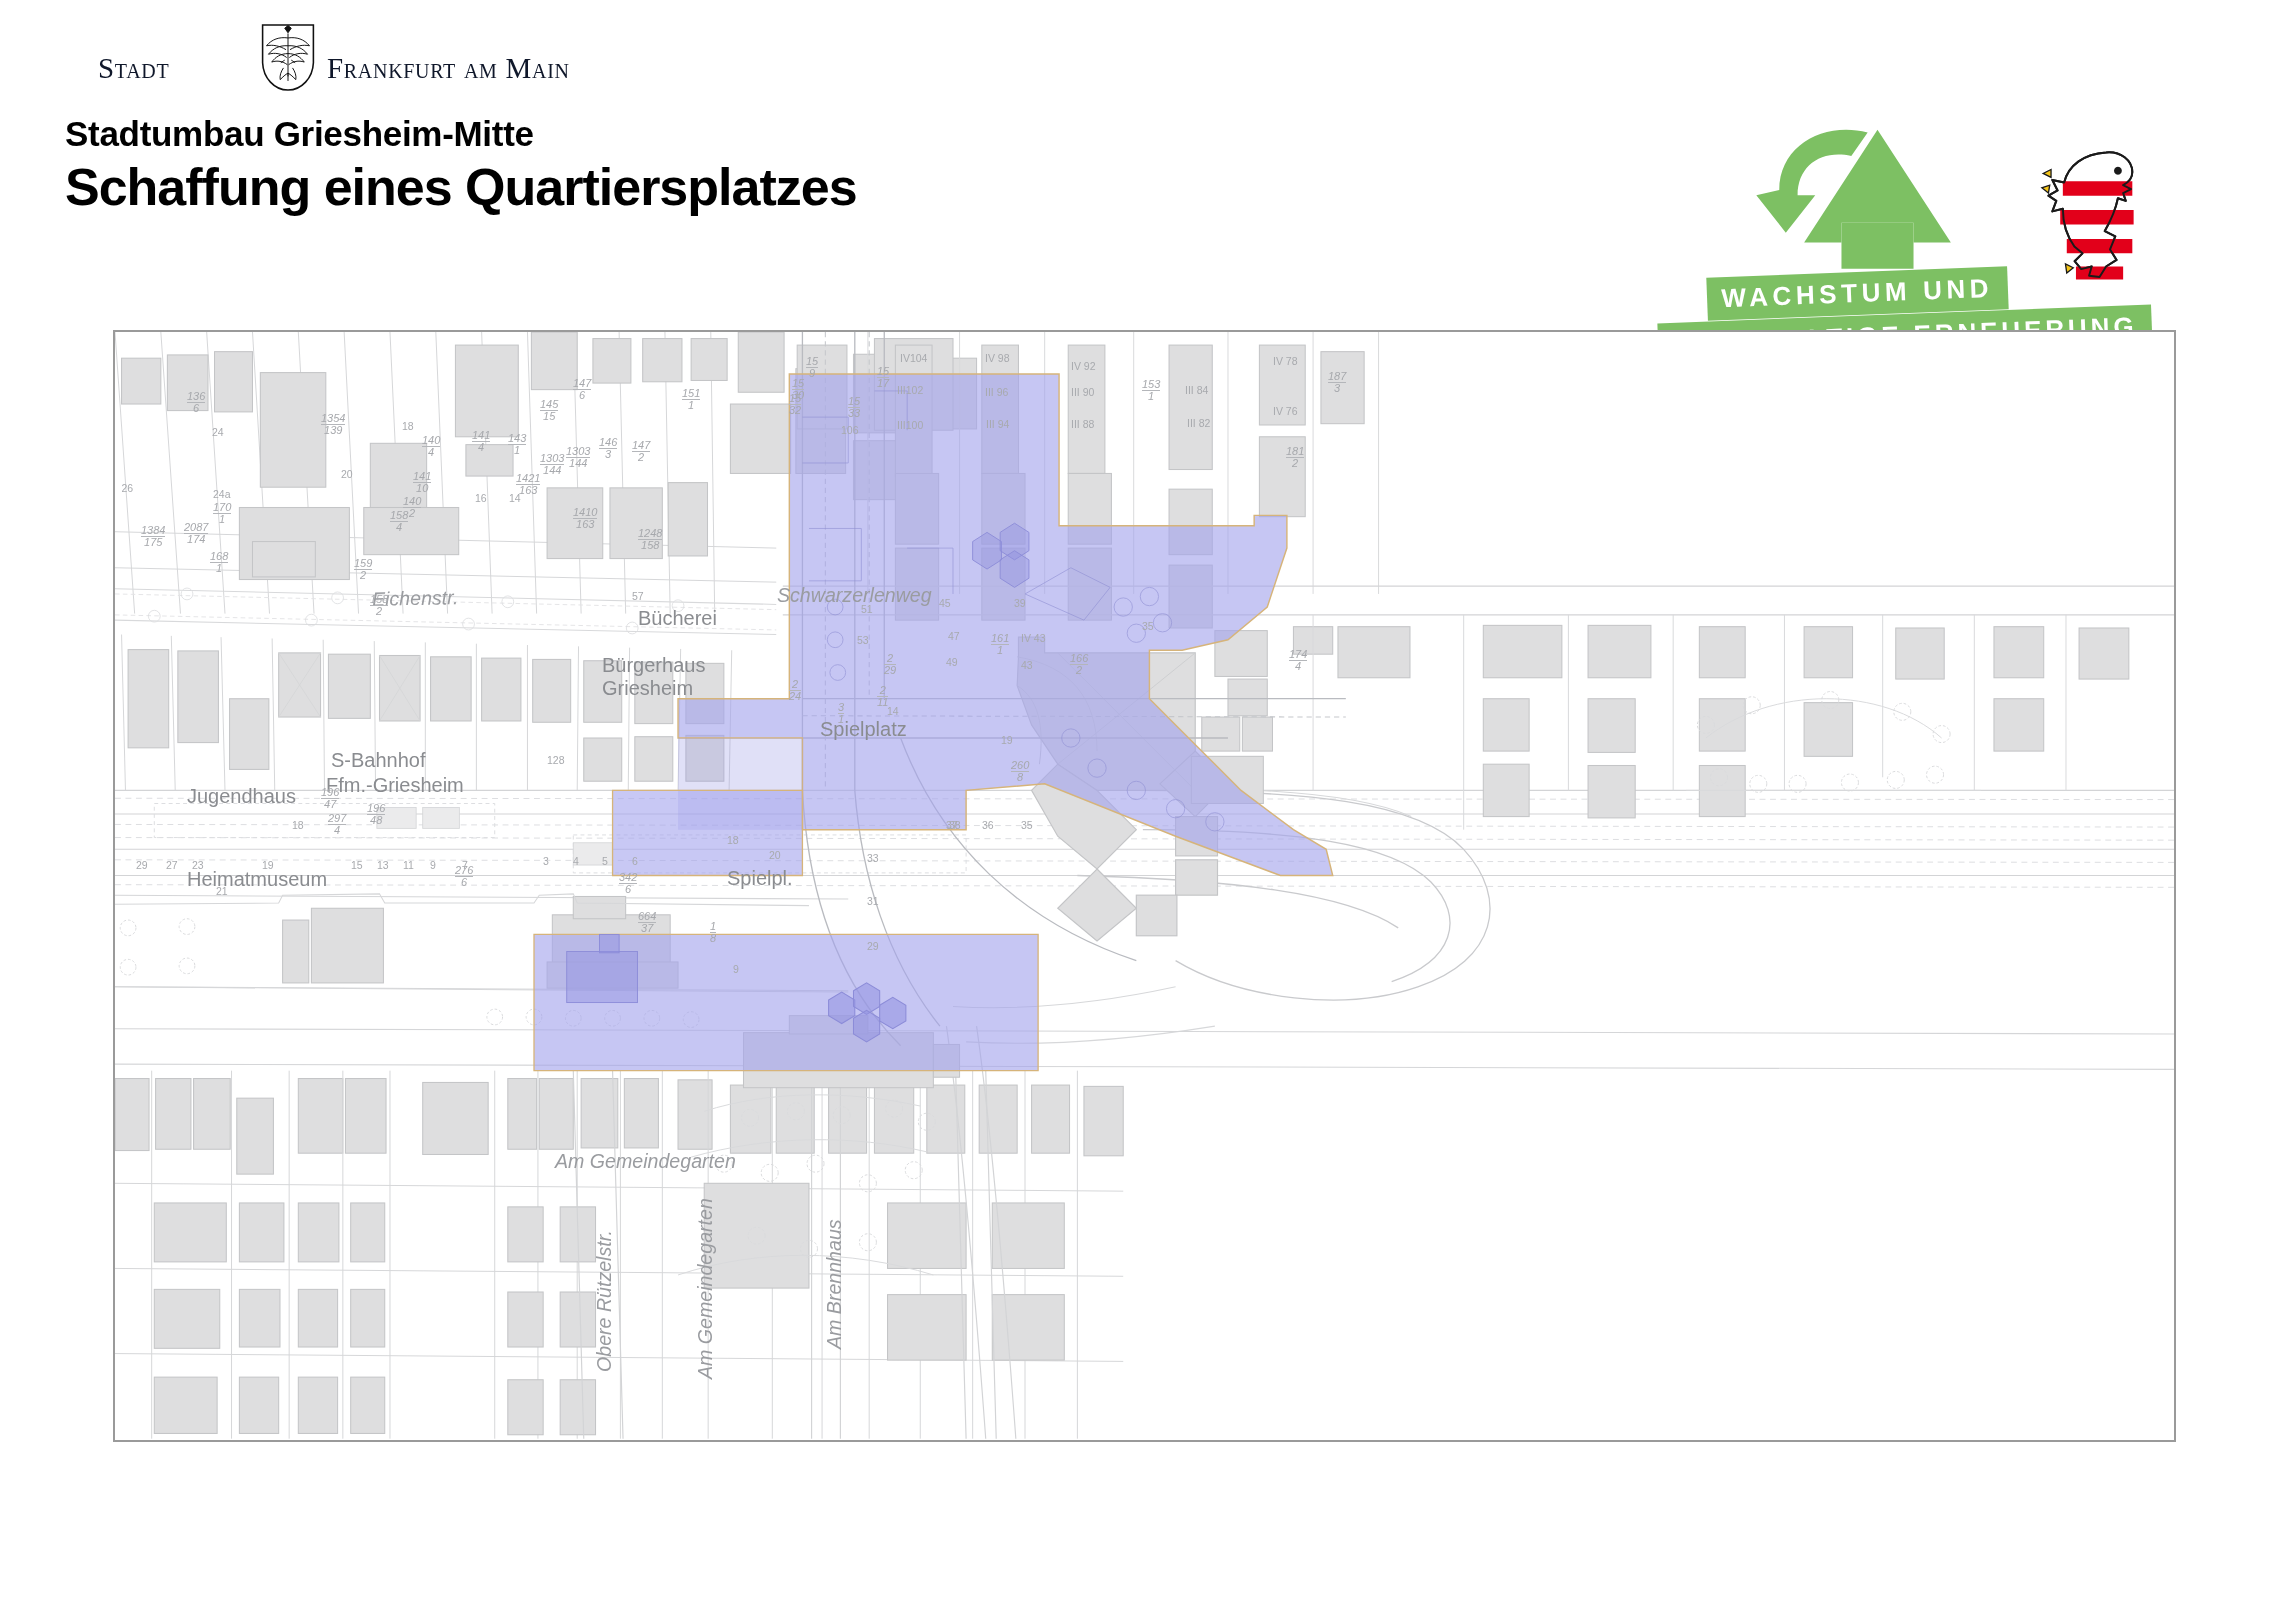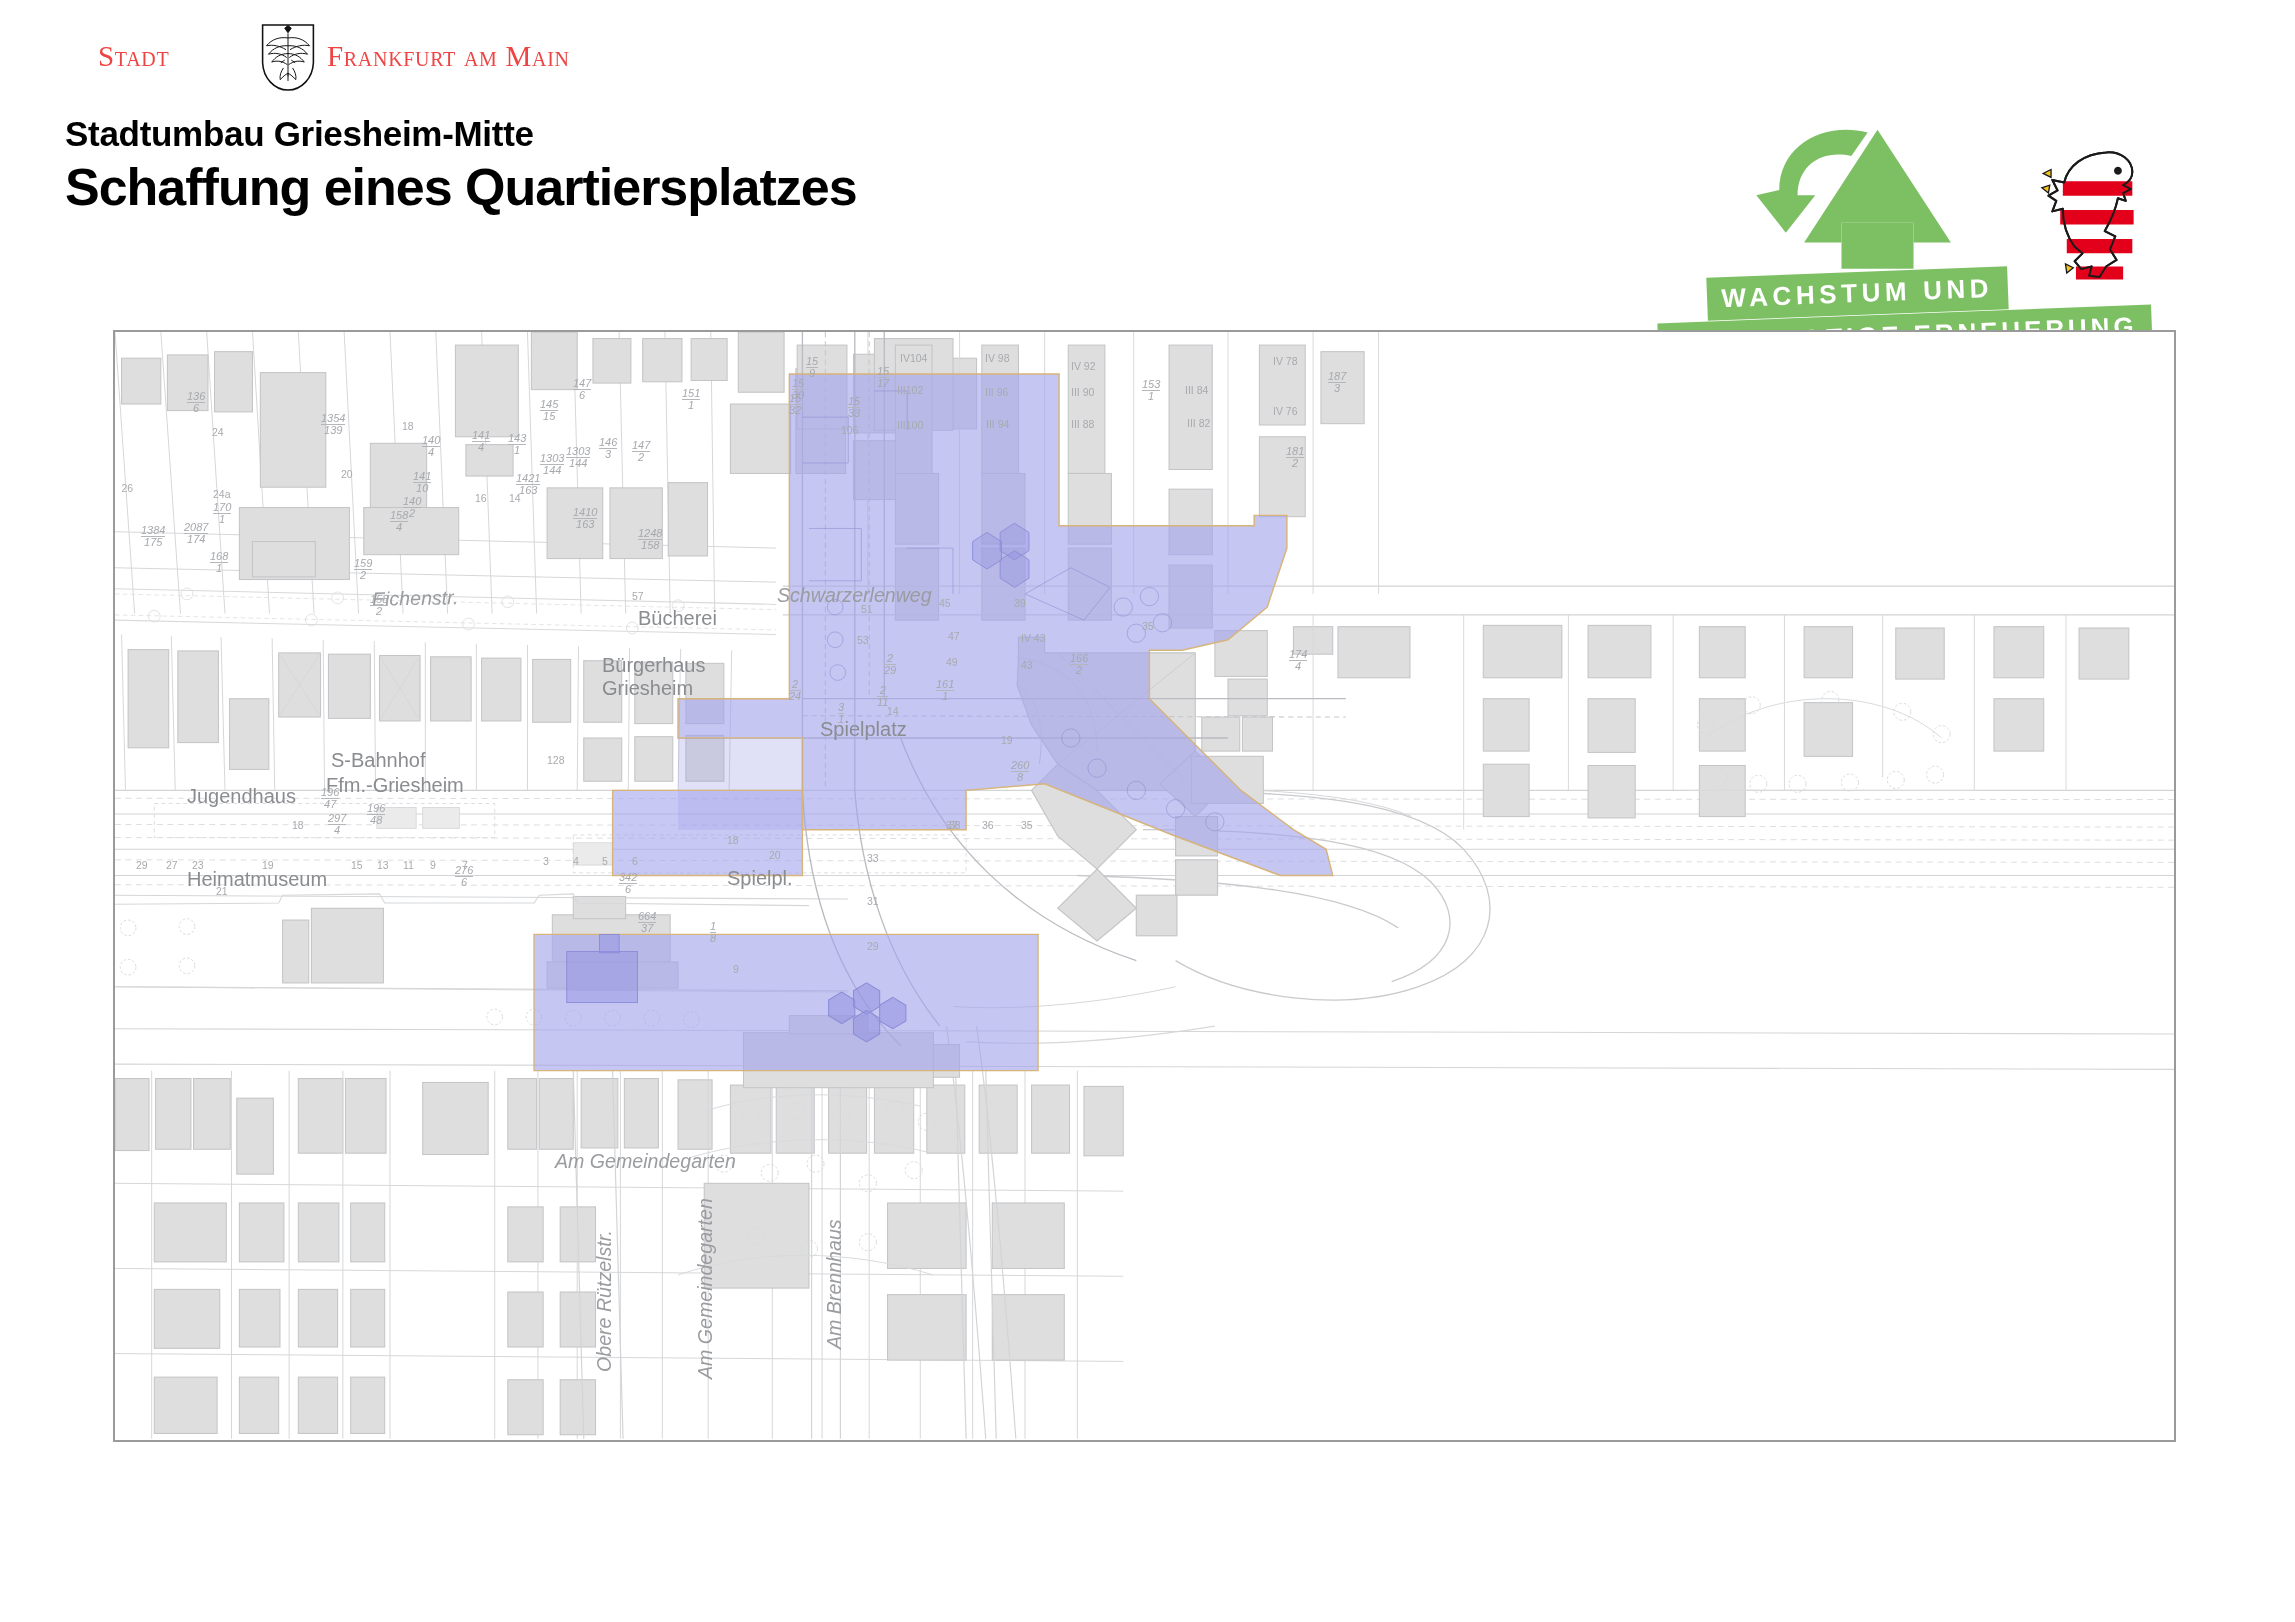--- a/index.html
+++ b/index.html
@@ -2,21 +2,21 @@
 <html style="font-size:10.5px"><head>
 <meta charset="utf-8">
 <style>
   html,body{margin:0;padding:0;background:#ffffff;}
   body{width:2295px;height:1622px;position:relative;font-family:"Liberation Sans",sans-serif;overflow:hidden;}
 
   
   #city-logo{position:absolute;left:98px;top:36px;width:412px;height:56px;}
   #city-logo .crest{position:absolute;left:162px;top:-14.4px;width:56px;height:71px;}
   #city-logo .crest svg{width:100%;height:100%;}
-  #city-logo .word{position:absolute;top:4px;font-family:"Liberation Serif",serif;font-weight:400;color:#ef4444;white-space:nowrap;letter-spacing:0.7px;}
+  #city-logo .word{position:absolute;top:16px;font-family:"Liberation Serif",serif;font-weight:400;color:#0f172a;white-space:nowrap;letter-spacing:0.7px;}
   #city-logo .w1{left:0px;font-size:29px;}
   #city-logo .w2{left:229px;font-size:29px;}
   .smallcaps{font-variant:small-caps;}
 
   #subtitle{position:absolute;left:65px;top:114px;font-size:35px;font-weight:bold;color:#000;letter-spacing:-0.3px;white-space:nowrap;}
   #maintitle{position:absolute;left:65px;top:157px;font-size:52px;font-weight:bold;color:#000;letter-spacing:-1px;white-space:nowrap;}
 
   
   #wachstum-logo{position:absolute;left:1681px;top:118px;width:478px;height:281px;}
   .wl-arrowgrp{position:absolute;left:0;top:0;width:393px;height:196px;}
@@ -574,21 +574,21 @@
       <div class="map-label lbl-num" style="left: 1158px; top: 73px;">IV 76</div>
       <div class="map-label lbl-frac" style="left: 1213px; top: 39px;"><span>187</span><span class="den">3</span></div>
       <div class="map-label lbl-frac" style="left: 1171px; top: 114px;"><span>181</span><span class="den">2</span></div>
       <div class="map-label lbl-num" style="left: 517px; top: 258px;">57</div>
       <div class="map-label lbl-num" style="left: 746px; top: 271px;">51</div>
       <div class="map-label lbl-num" style="left: 742px; top: 302px;">53</div>
       <div class="map-label lbl-frac" style="left: 769px; top: 321px;"><span>2</span><span class="den">29</span></div>
       <div class="map-label lbl-num" style="left: 824px; top: 265px;">45</div>
       <div class="map-label lbl-num" style="left: 899px; top: 265px;">39</div>
       <div class="map-label lbl-num" style="left: 833px; top: 298px;">47</div>
-      <div class="map-label lbl-frac" style="left: 821px; top: 301px; margin-top: 46px;"><span>161</span><span class="den">1</span></div>
+      <div class="map-label lbl-frac" style="left: 876px; top: 301px;"><span>161</span><span class="den">1</span></div>
       <div class="map-label lbl-num" style="left: 906px; top: 300px;">IV 43</div>
       <div class="map-label lbl-num" style="left: 831px; top: 324px;">49</div>
       <div class="map-label lbl-num" style="left: 906px; top: 327px;">43</div>
       <div class="map-label lbl-frac" style="left: 955px; top: 321px;"><span>166</span><span class="den">2</span></div>
       <div class="map-label lbl-num" style="left: 1027px; top: 288px;">35</div>
       <div class="map-label lbl-frac" style="left: 1174px; top: 317px;"><span>174</span><span class="den">4</span></div>
       <div class="map-label lbl-frac" style="left: 674px; top: 347px;"><span>2</span><span class="den">24</span></div>
       <div class="map-label lbl-frac" style="left: 762px; top: 353px;"><span>2</span><span class="den">11</span></div>
       <div class="map-label lbl-frac" style="left: 723px; top: 370px;"><span>3</span><span class="den">1</span></div>
       <div class="map-label lbl-num" style="left: 772px; top: 373px;">14</div>

